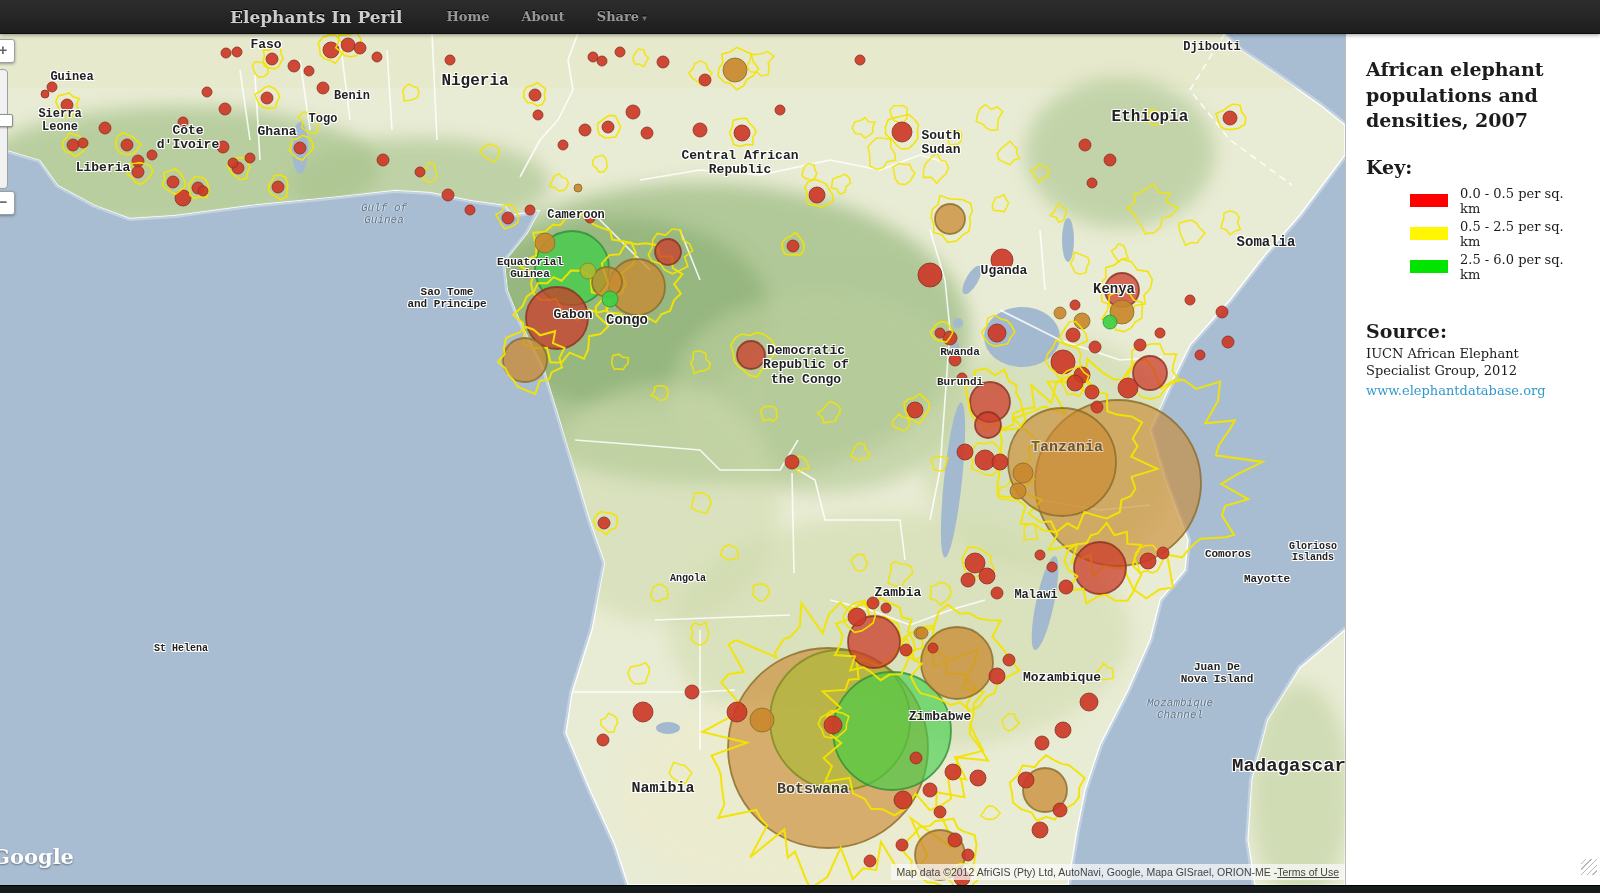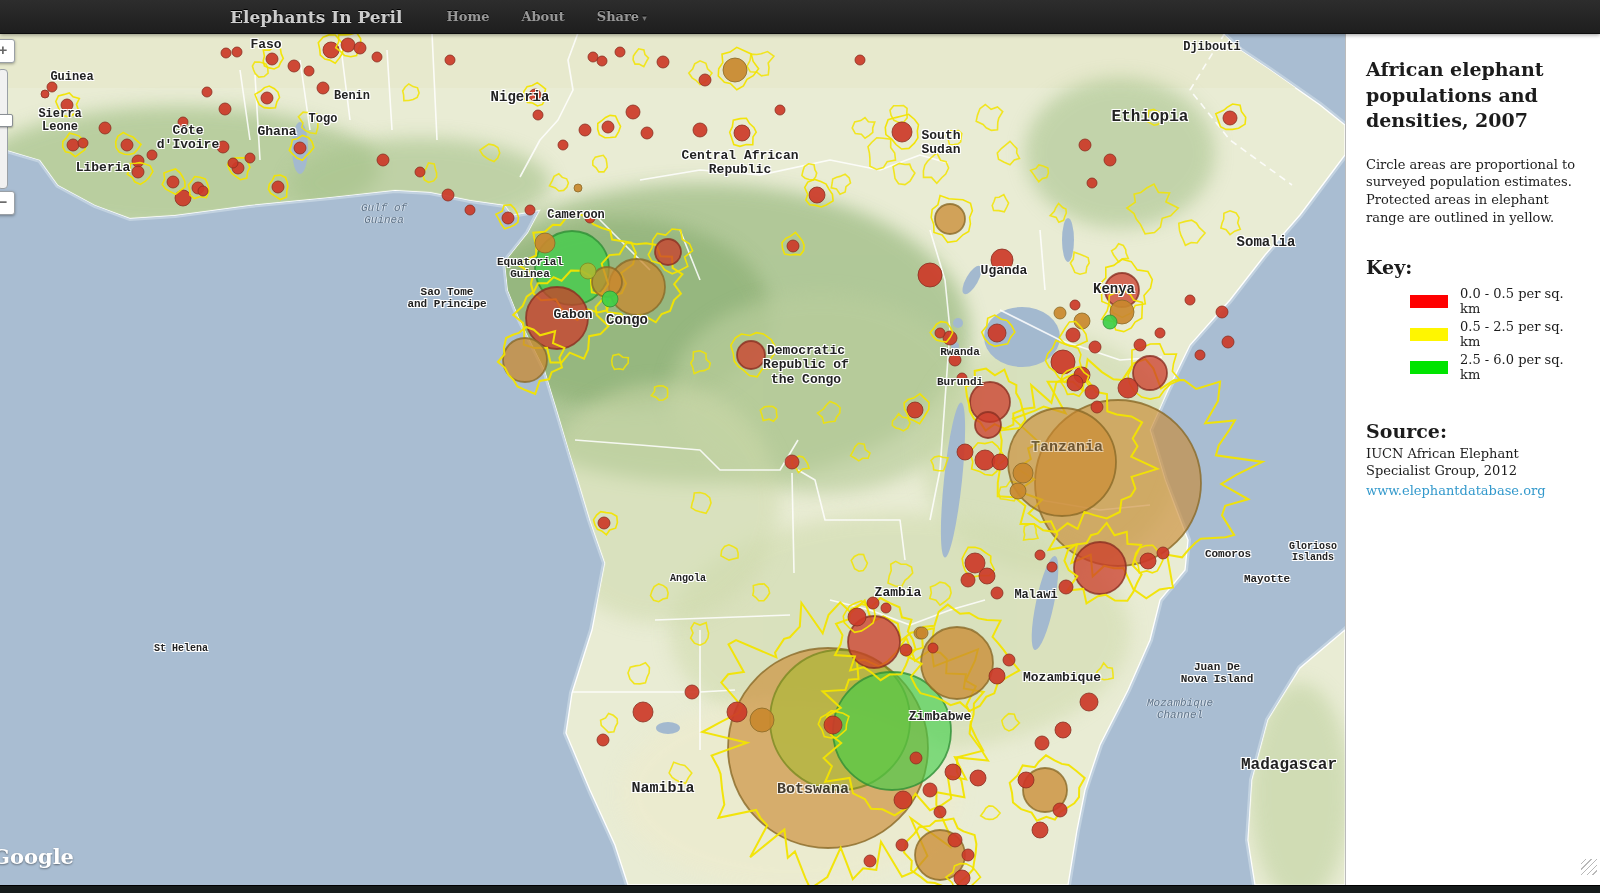--- a/index.html
+++ b/index.html
@@ -427,21 +427,21 @@
       <div class="maplabel" style="left: 72px; top: 45px; font-size: 12px;">Guinea</div>
       <div class="maplabel" style="left: 60px; top: 88px; font-size: 12px;">Sierra
 Leone</div>
       <div class="maplabel" style="left: 103px; top: 135px; font-size: 13px;">Liberia</div>
       <div class="maplabel" style="left: 188px; top: 105px; font-size: 13px;">Côte
 d'Ivoire</div>
       <div class="maplabel" style="left: 277px; top: 99px; font-size: 13px;">Ghana</div>
       <div class="maplabel" style="left: 323px; top: 87px; font-size: 12px;">Togo</div>
       <div class="maplabel" style="left: 352px; top: 64px; font-size: 12px;">Benin</div>
       <div class="maplabel" style="left: 266px; top: 12px; font-size: 13px;">Faso</div>
-      <div class="maplabel" style="left: 475px; top: 65px; font-size: 14px; margin-left: 45px;">Nigeria</div>
+      <div class="maplabel" style="left: 475px; top: 49px; font-size: 16px;">Nigeria</div>
       <div class="maplabel" style="left: 576px; top: 149px; font-size: 12px; margin-top: 34px;">Cameroon</div>
       <div class="maplabel" style="left: 740px; top: 130px; font-size: 13px;">Central African
 Republic</div>
       <div class="maplabel" style="left: 941px; top: 110px; font-size: 13px;">South
 Sudan</div>
       <div class="maplabel" style="left: 1150px; top: 85px; font-size: 16px;">Ethiopia</div>
       <div class="maplabel" style="left: 1212px; top: 15px; font-size: 12px;">Djibouti</div>
       <div class="maplabel" style="left: 1266px; top: 210px; font-size: 14px;">Somalia</div>
       <div class="maplabel" style="left: 530px; top: 235px; font-size: 11px;">Equatorial
 Guinea</div>
@@ -457,21 +457,21 @@
       <div class="maplabel" style="left: 960px; top: 319px; font-size: 11px;">Rwanda</div>
       <div class="maplabel" style="left: 960px; top: 349px; font-size: 11px;">Burundi</div>
       <div class="maplabel" style="left: 1067px; top: 415px; font-size: 15px; opacity: 0.55;">Tanzania</div>
       <div class="maplabel" style="left: 688px; top: 545px; font-size: 10px;">Angola</div>
       <div class="maplabel" style="left: 898px; top: 560px; font-size: 13px;">Zambia</div>
       <div class="maplabel" style="left: 1036px; top: 563px; font-size: 12px;">Malawi</div>
       <div class="maplabel" style="left: 1062px; top: 645px; font-size: 13px;">Mozambique</div>
       <div class="maplabel" style="left: 940px; top: 684px; font-size: 13px;">Zimbabwe</div>
       <div class="maplabel" style="left: 813px; top: 757px; font-size: 15px; opacity: 0.8;">Botswana</div>
       <div class="maplabel" style="left: 663px; top: 756px; font-size: 15px;">Namibia</div>
-      <div class="maplabel" style="left: 1289px; top: 733px; font-size: 16px;">Madagascar</div>
+      <div class="maplabel" style="left: 1289px; top: 733px; font-size: 19px;">Madagascar</div>
       <div class="maplabel" style="left: 1228px; top: 521px; font-size: 11px;">Comoros</div>
       <div class="maplabel" style="left: 1267px; top: 546px; font-size: 11px;">Mayotte</div>
       <div class="maplabel" style="left: 1313px; top: 519px; font-size: 10px;">Glorioso
 Islands</div>
       <div class="maplabel" style="left: 1217px; top: 640px; font-size: 11px;">Juan De
 Nova Island</div>
       <div class="maplabel" style="left: 181px; top: 615px; font-size: 10px;">St Helena</div>
       <div class="maplabel water" style="left: 384px; top: 181px; font-size: 11px;">Gulf of
 Guinea</div>
       <div class="maplabel water" style="left: 1180px; top: 676px; font-size: 11px;">Mozambique
@@ -482,25 +482,28 @@
     <div class="zbtn">+</div>
     <div style="height:6px"></div>
     <div class="ztrack"></div>
     <div class="zhandle"></div>
     <div style="height:64px"></div>
     <div class="zbtn">−</div>
   </div>
 
   <div class="glogo">Google</div>
 
+  <div class="attrib">
+    <span>Map data ©2012 AfriGIS (Pty) Ltd, AutoNavi, Google, Mapa GISrael, ORION-ME - </span>
+    <a>Terms of Use</a>
+  </div>
 </div>
 
 <div class="sidebar">
   <p class="sb-title">African elephant populations and densities, 2007</p>
-  <p class="sb-desc">Circle areas are proportional to surveyed population estimates. Protected areas in elephant range are outlined in yellow.</p>
 
   <p class="sb-h">Key:</p>
   <div class="key-row">
     <span class="key-swatch" style="background: rgb(255, 0, 0);"></span>
     <span class="key-label">0.0 - 0.5 per sq. km</span>
   </div>
   <div class="key-row">
     <span class="key-swatch" style="background: rgb(255, 246, 0);"></span>
     <span class="key-label">0.5 - 2.5 per sq. km</span>
   </div>

